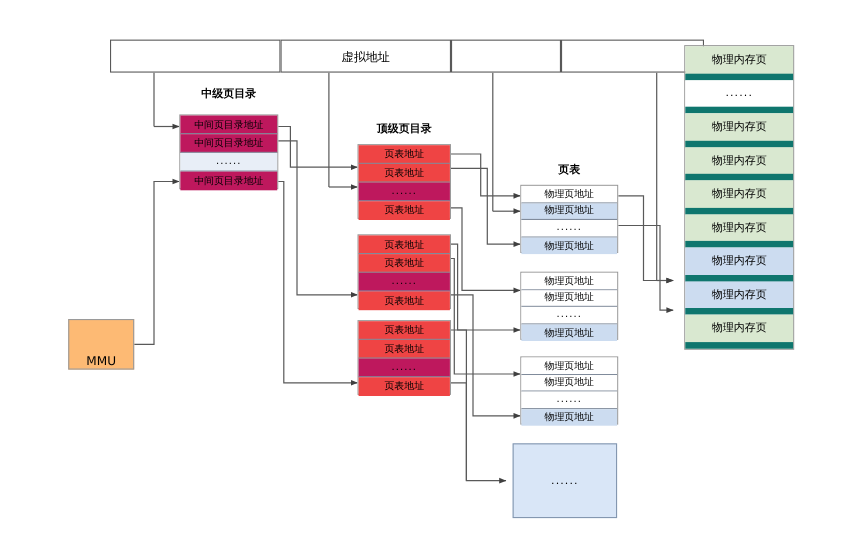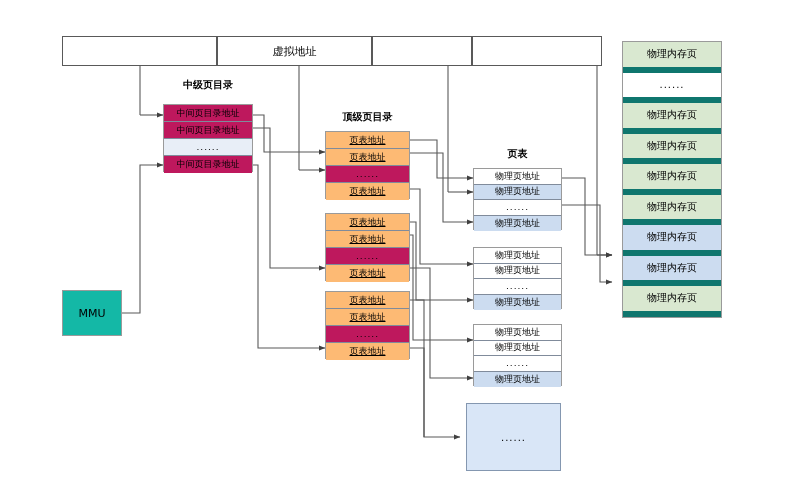--- a/index.html
+++ b/index.html
@@ -33,20 +33,21 @@
     justify-content: center;
     font-size: 9px;
     color: #000000;
     line-height: 1;
     white-space: nowrap;
   }
   .addr-cell {
     background: #ffffff;
     font-size: 11px;
     border-color: #595959;
+    margin-left: 38px;
   }
   .grp-title {
     position: absolute;
     font-size: 10px;
     font-weight: bold;
     color: #000000;
     white-space: nowrap;
     text-align: center;
   }
   .tbl {
@@ -60,33 +61,33 @@
     border-bottom: 1px solid #808b9b;
     display: flex;
     align-items: center;
     justify-content: center;
     font-size: 9px;
     color: #000000;
     white-space: nowrap;
   }
   .row:last-child { border-bottom: none; }
   .row.lt-blue  { background: #be185d; }
-  .row.md-blue  { background: #fdba74; text-decoration: underline; }
+  .row.md-blue  { background: #ef4444; }
   .row.pale     { background: #e8eef7; }
   .row.white    { background: #ffffff; }
   .row.green    { background: #d9e8d0; }
   .row.blue     { background: #ccdcf0; }
   .row.dots     { letter-spacing: 1px; font-size: 9px; }
   .mmu {
     position: absolute;
     box-sizing: border-box;
-    background: #14b8a6;
+    background: #fdba74;
     border: 1px solid #9a9a9a;
     display: flex;
-    align-items: center;
+    align-items: flex-end;
     justify-content: center;
     font-size: 11px;
     color: #000000;
   }
   .bigbox {
     position: absolute;
     box-sizing: border-box;
     background: #d9e6f7;
     border: 1px solid #8497b0;
     display: flex;

